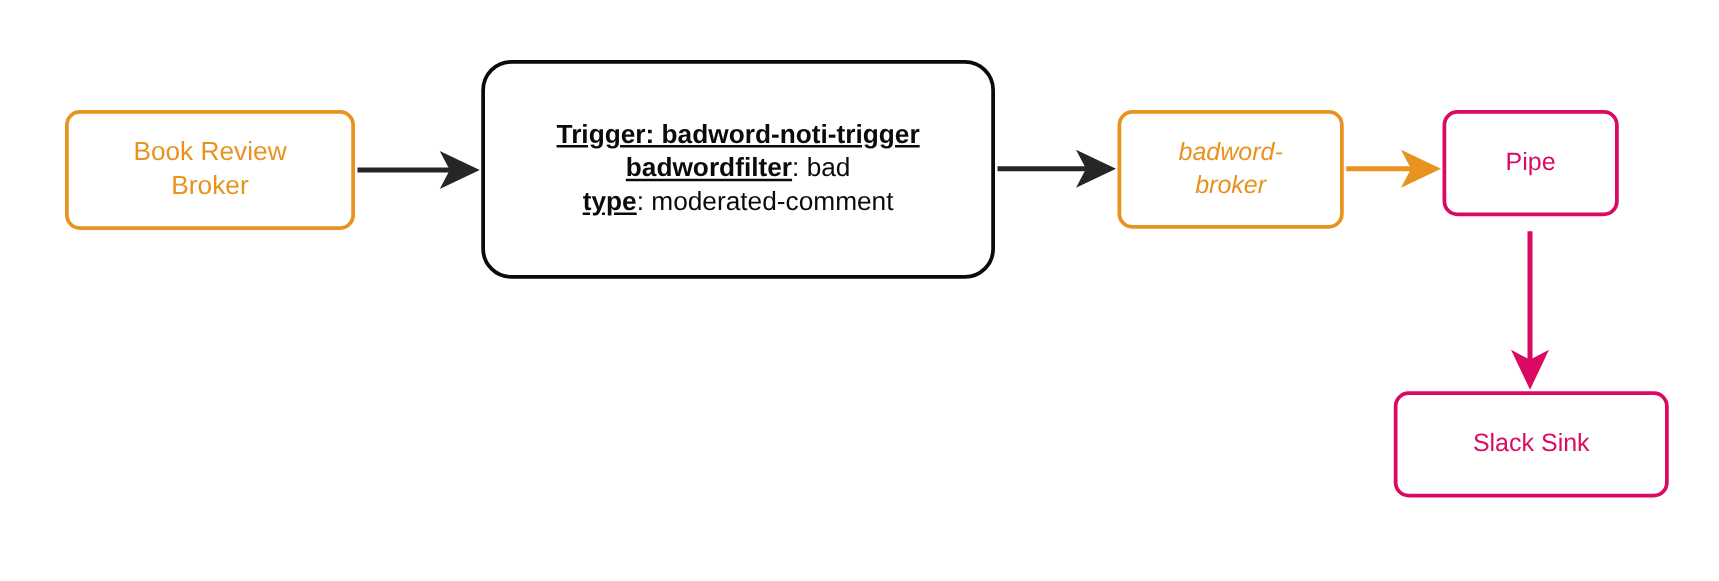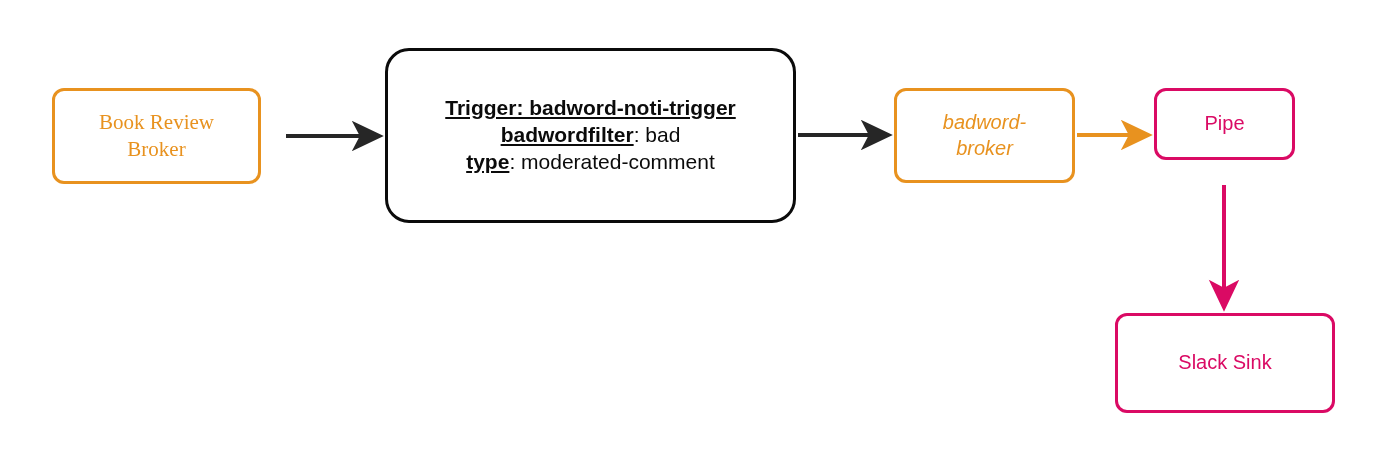--- a/index.html
+++ b/index.html
@@ -41,39 +41,38 @@
     color: #da0a64;
   }
   .node-black {
     border-color: #0b0b0b;
     border-width: 3px;
     border-radius: 24px;
     color: #0b0b0b;
   }
 
   #node-book-review-broker {
-    left: 52px; top: 88px; width: 209px; height: 96px;
+    left: 52px; top: 88px; width: 232px; height: 96px;
     font-size: 21px;
-    font-family: Liberation Serif, serif;
   }
   #node-trigger {
     left: 385px; top: 48px; width: 411px; height: 175px;
     font-size: 21px;
   }
   #node-badword-broker {
     left: 894px; top: 88px; width: 181px; height: 95px;
     font-size: 20px;
     font-style: italic;
   }
   #node-pipe {
-    left: 1154px; top: 88px; width: 141px; height: 72px;
+    left: 1154px; top: 88px; width: 141px; height: 85px;
     font-size: 20px;
   }
   #node-slack-sink {
-    left: 1115px; top: 313px; width: 220px; height: 100px;
+    left: 1115px; top: 313px; width: 220px; height: 85px;
     font-size: 20px;
   }
 
   .trigger-text {
     display: block;
     padding: 0 14px;
   }
   .trigger-line { display: block; white-space: nowrap; }
   .trigger-line b { font-weight: bold; text-decoration: underline; }
 

